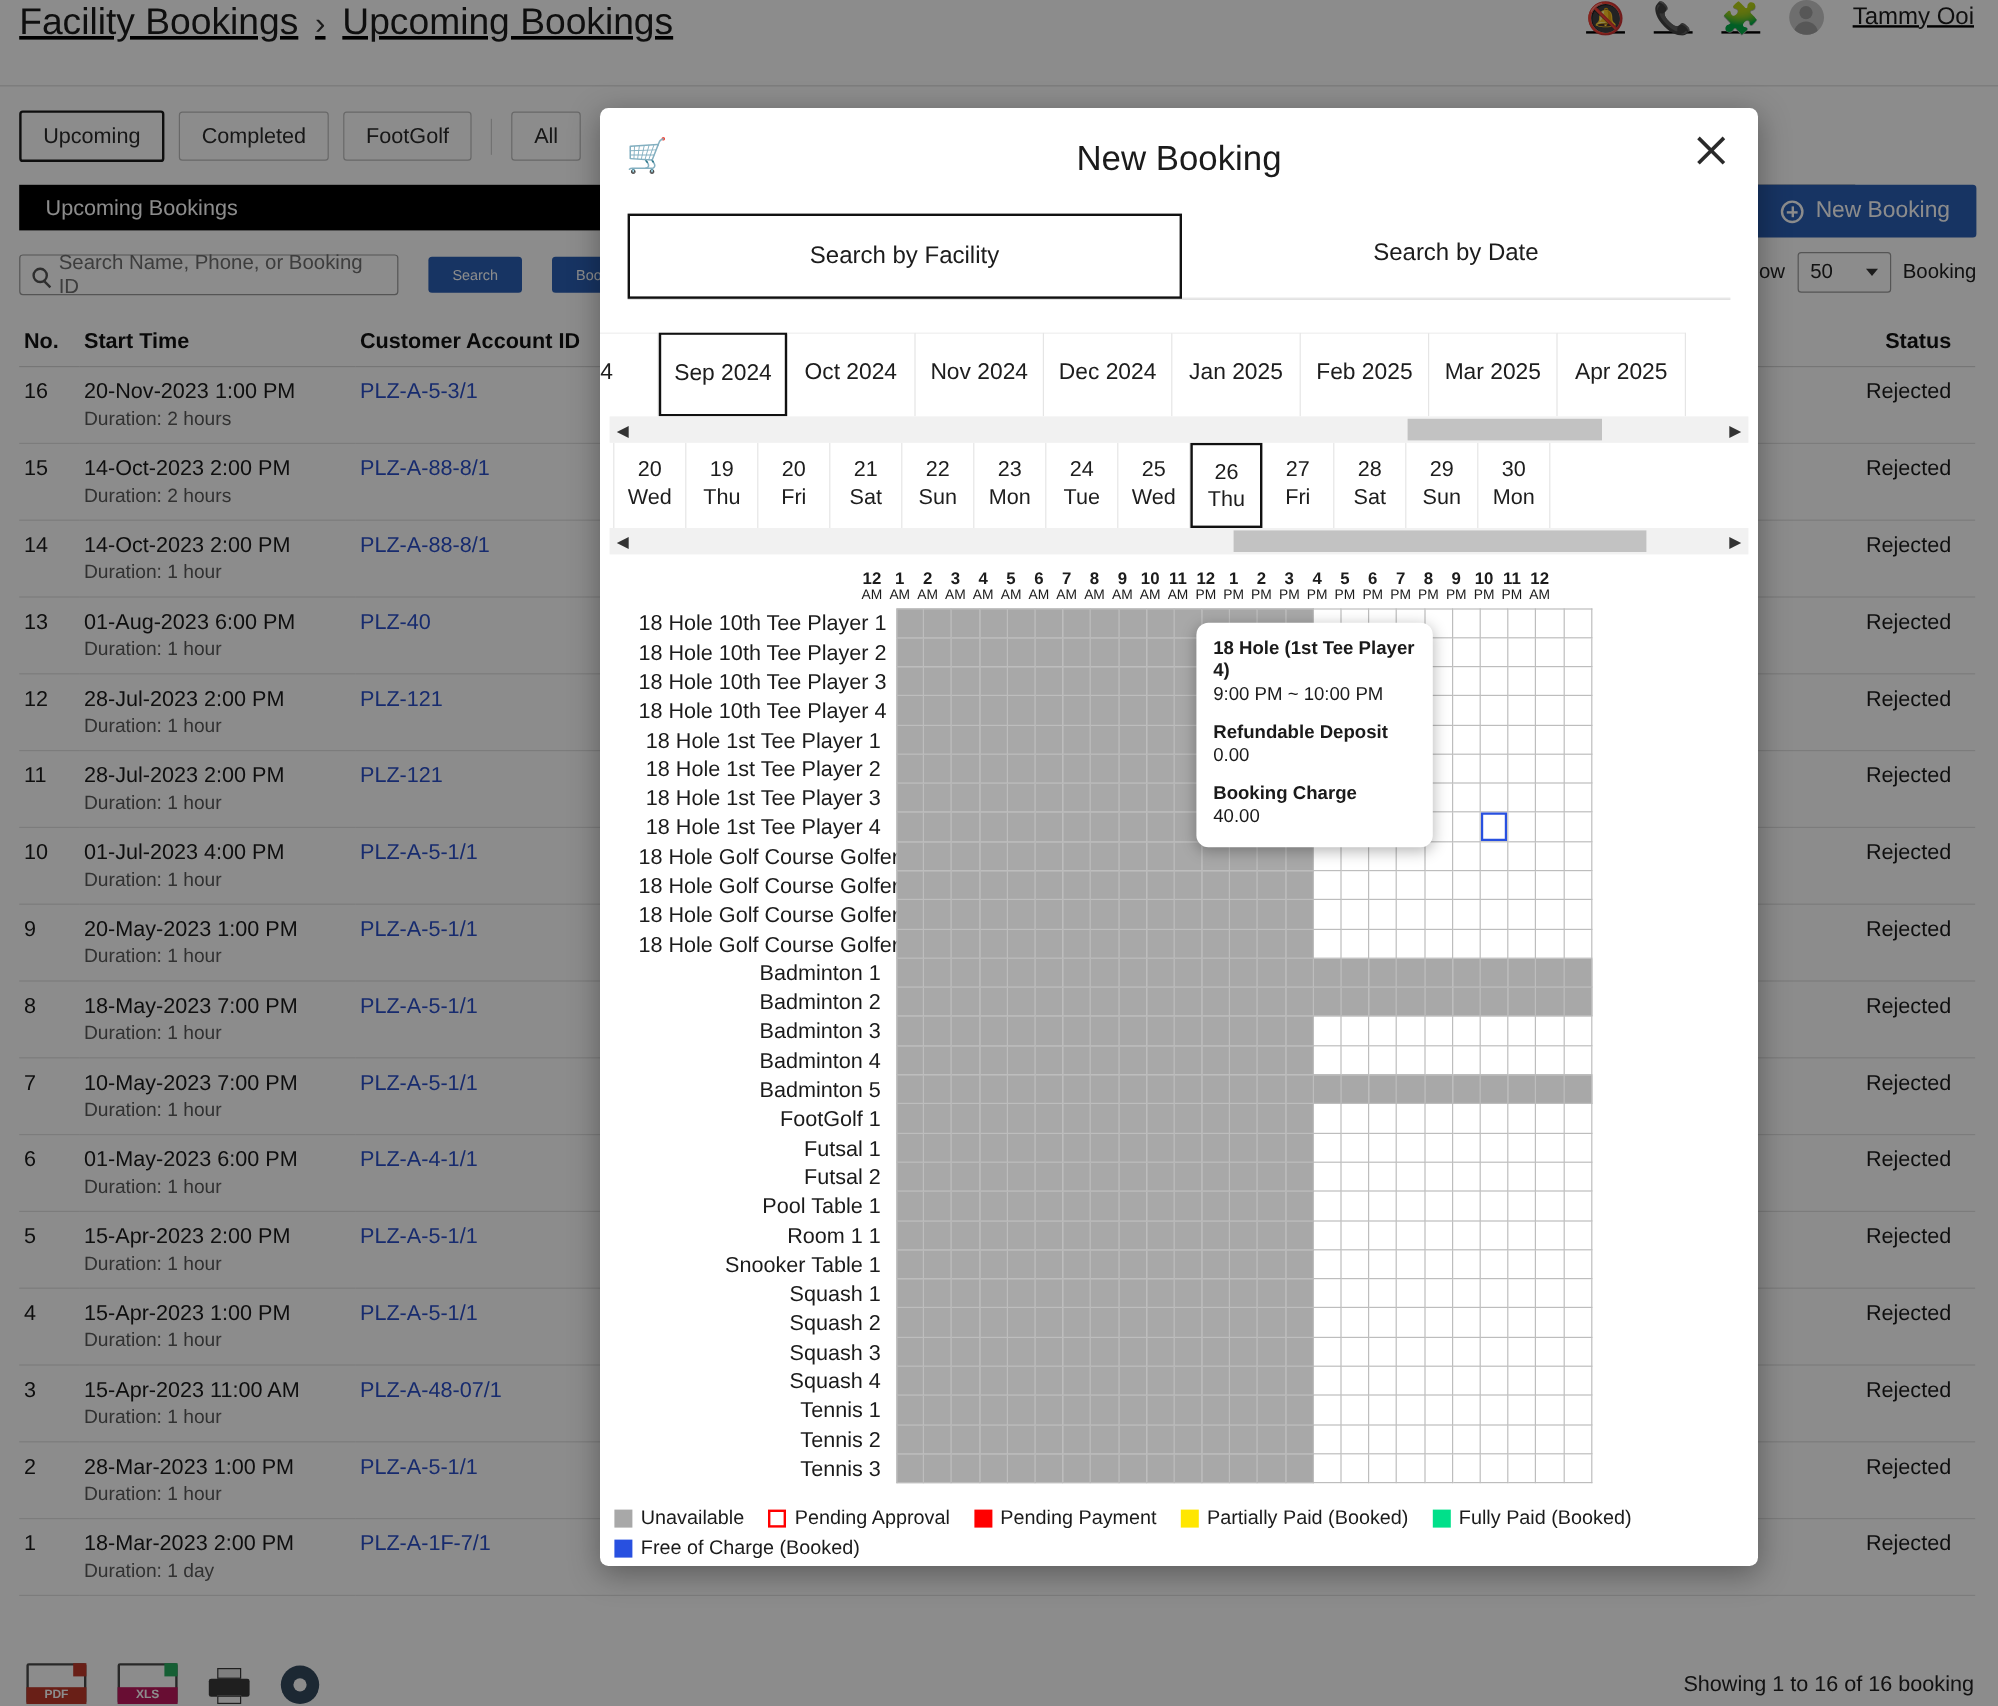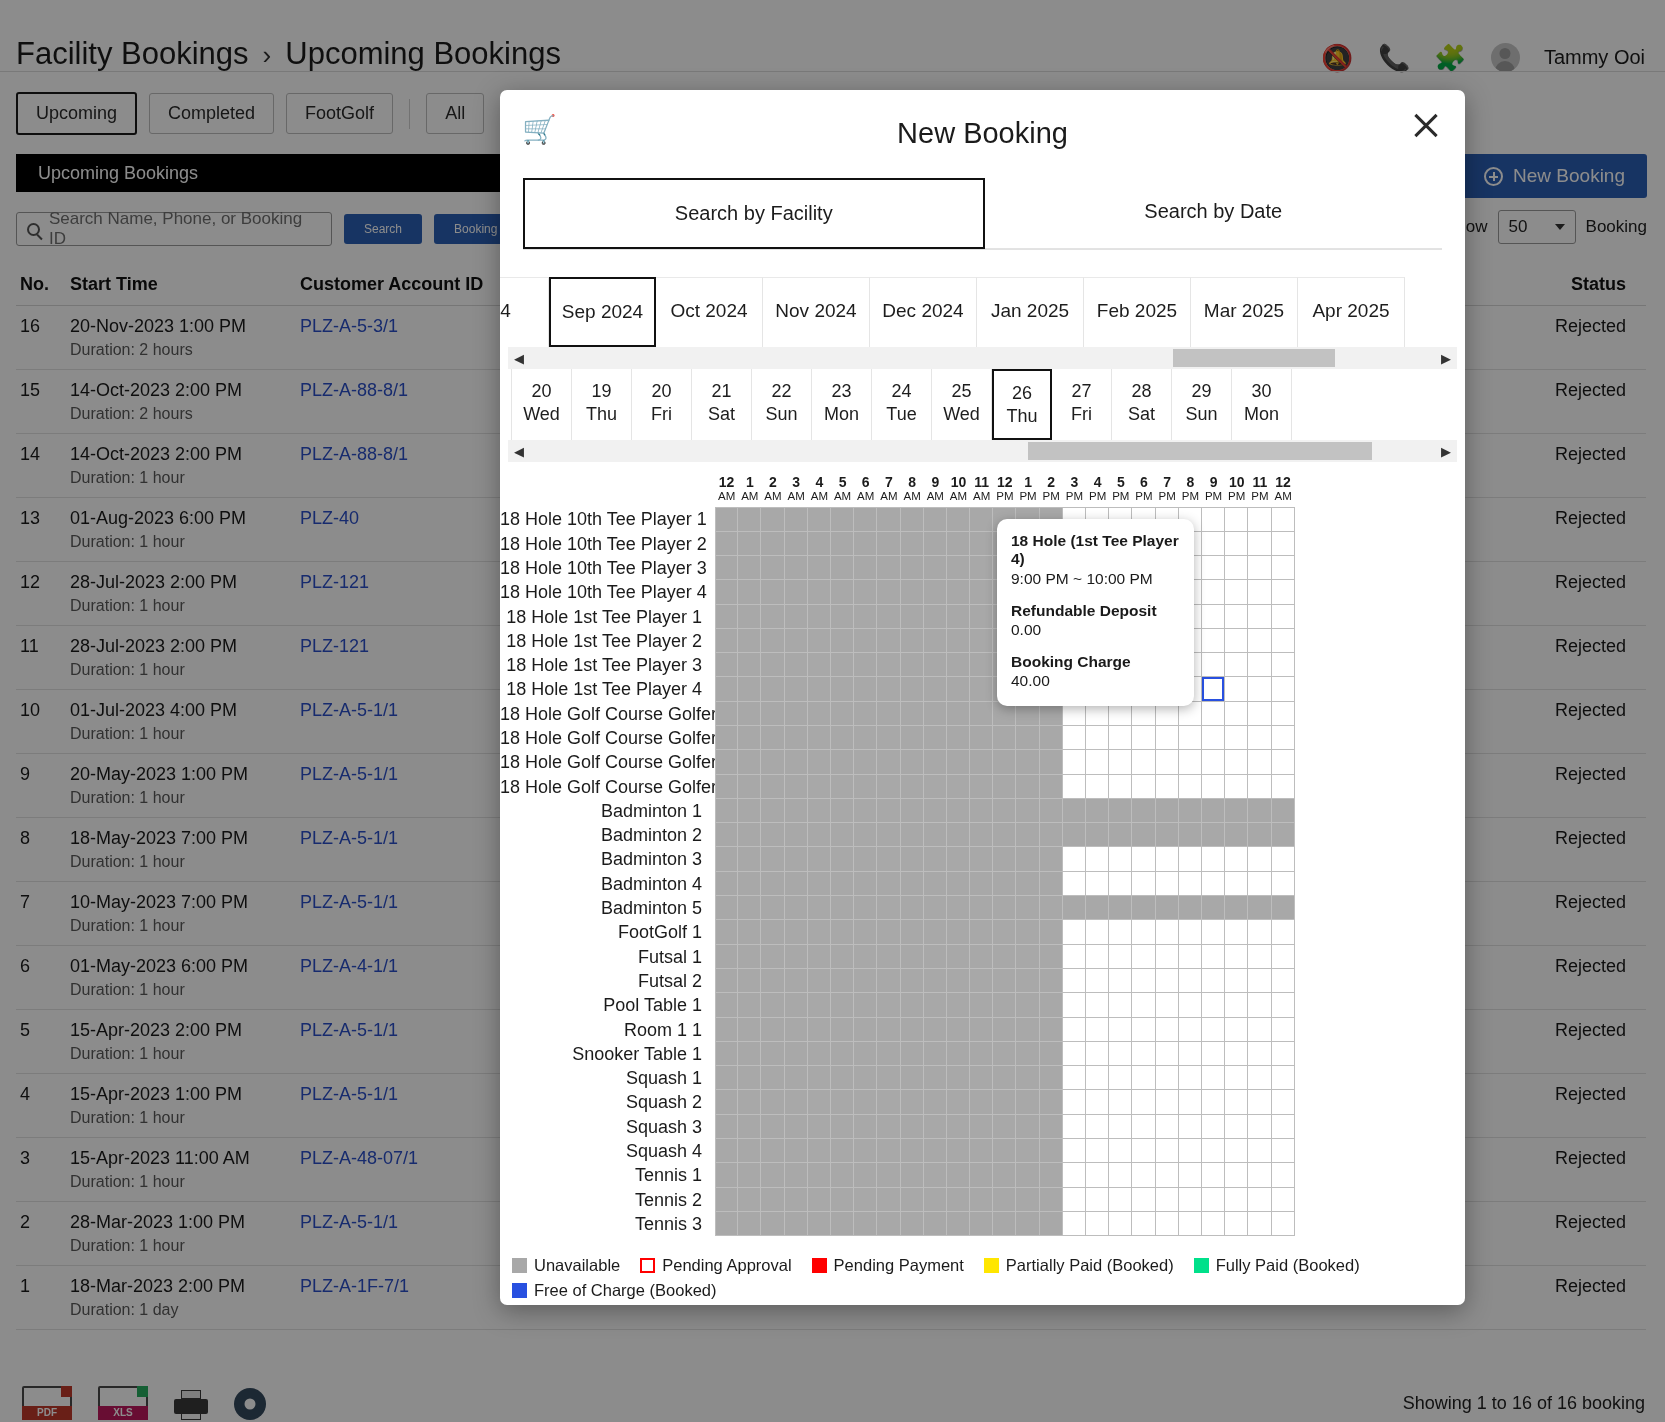--- a/index.html
+++ b/index.html
@@ -9,21 +9,21 @@
     overflow: hidden;
     background: #ffffff;
   }
   #root { position: relative; width: 1665px; height: 1422px; }
 
   
   .page { position: absolute; inset: 0; background:#fff; }
 
   .topbar {
     position:absolute; left:0; top:0; width:1665px; height:72px;
-    display:flex; align-items:flex-end;
+    display:flex; align-items:flex-start;text-decoration:underline;
   }
   .breadcrumb { font-size:31px; color:#1c1c1c; padding-left:16px; letter-spacing:0px; white-space:nowrap;}
   .bc-sep { margin:0 14px; font-size:26px; color:#333; }
   .topright { margin-left:auto; display:flex; align-items:center; gap:24px; padding-right:20px; }
   .ticon { font-size:26px; line-height:1; }
   .avatar { width:29px;height:29px;border-radius:50%;background:#c9c9c9; position:relative; overflow:hidden;}
   .avatar::before{content:"";position:absolute;left:50%;top:5px;width:11px;height:11px;border-radius:50%;background:#9e9e9e;transform:translateX(-50%);}
   .avatar::after{content:"";position:absolute;left:50%;top:18px;width:20px;height:14px;border-radius:10px 10px 0 0;background:#9e9e9e;transform:translateX(-50%);}
   .uname { font-size:20px; color:#1c1c1c; }
 
@@ -35,21 +35,21 @@
     font-size:18px; padding:9px 18px; border-radius:3px; white-space:nowrap;
   }
   .fbtn.active { border:2px solid #1a1a1a; font-weight:400; }
   .fdiv { width:1px; height:30px; background:#cfcfcf; margin:0 4px;}
 
   .panelhead {
     position:absolute; left:16px; top:154px; width:1530px; height:38px;
     background:#000; color:#fff; display:flex; align-items:center; padding-left:22px;
     font-size:18px;
   }
-  .toolsrow { position:absolute; left:16px; top:212px; display:flex; align-items:center; gap:12px; }
+  .toolsrow { position:absolute; left:16px; top:212px; display:flex; align-items:center; gap:25px; }
   .searchbox {
     width:316px; height:34px; border:1px solid #9b9b9b; border-radius:3px;
     display:flex; align-items:center; padding:0 10px; gap:9px; background:#fff;
   }
   .searchbox .ph { color:#707070; font-size:17px; }
   .magn { width:13px;height:13px;border:2px solid #555;border-radius:50%;position:relative;}
   .magn::after{content:"";position:absolute;right:-5px;bottom:-4px;width:7px;height:2px;background:#555;transform:rotate(45deg);}
   .bluebtn { background:#2b5fb4; color:#fff; border:none; font-size:12px; padding:8px 20px; border-radius:3px;}
   .rightTools { position:absolute; right:18px; top:210px; display:flex; align-items:center; gap:10px; font-size:17px; color:#222;}
   .selbox { border:1px solid #9b9b9b; border-radius:3px; background:#fff; font-size:17px; padding:6px 10px; width:78px;
@@ -125,21 +125,21 @@
            border-right:1px solid #e5e5e5; line-height:1.25;}
   .dcell.sel { border:2px solid #111; }
 
   
   .gridwrap { position:relative; margin-top:12px; padding-left:0; }
   .hours { display:flex; margin-left:215px; }
   .hour { width:23.2px; text-align:center; font-size:14px; color:#1c1c1c; line-height:1.15; }
   .hour b { font-weight:bold; display:block; font-size:14px;}
   .hour span { display:block; font-size:11.5px; }
 
-  .rows { margin-top:4px; position:relative; }
+  .rows { margin-top:4px; position:relative;margin-left:32px; }
   .row { display:flex; height:24.3px; }
   .rlabel { width:215px; text-align:right; padding-right:13px; font-size:18px; color:#1b1b1b;
             line-height:24.3px; white-space:nowrap; }
   .cells { display:flex; }
   .cell { width:23.2px; border-right:1px solid #bdbdbd; border-bottom:1px solid #bdbdbd; }
   .cell.first { border-left:1px solid #bdbdbd; }
   .row.firstrow .cell { border-top:1px solid #bdbdbd; }
   .cell.un { background:#a8a8a8; }
   .cell.free { box-shadow: inset 0 0 0 2px #2850e0; }
 

